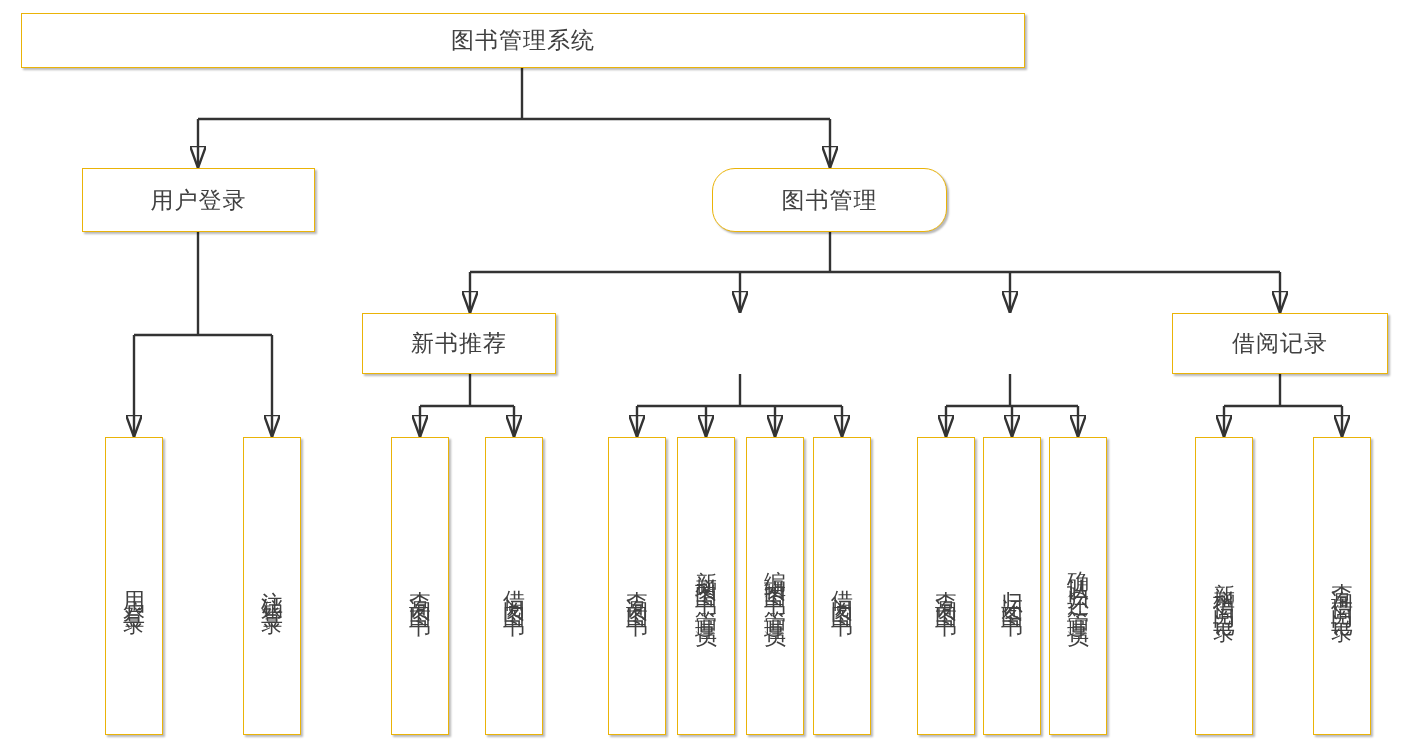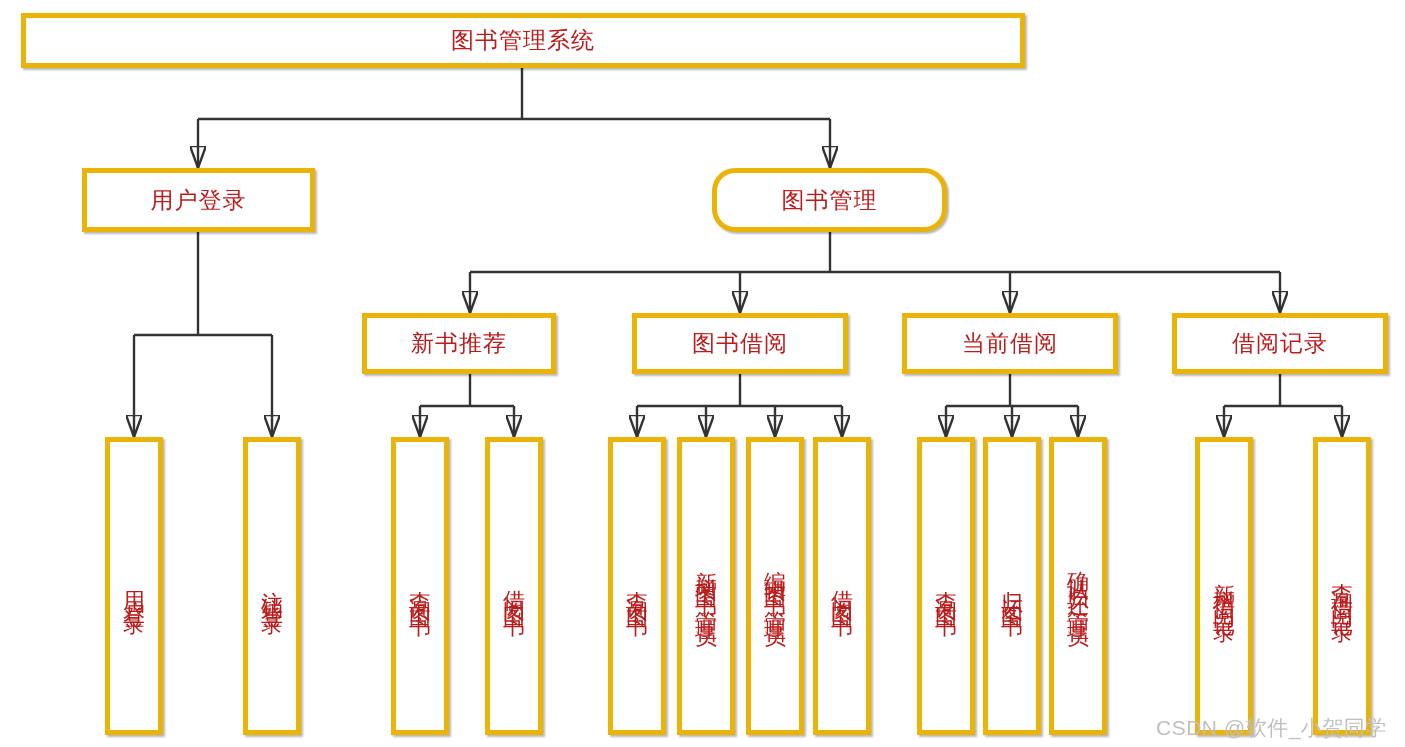--- a/index.html
+++ b/index.html
@@ -23,22 +23,22 @@
   }
   .connectors path {
     stroke: #333333;
     stroke-width: 2.4;
     fill: none;
   }
   .box {
     position: absolute;
     box-sizing: border-box;
     background: #ffffff;
-    border: 5px solid #eab308;
-    color: #b91c1c;
+    border: 1px solid #eab308;
+    color: #404040;
     display: flex;
     align-items: center;
     justify-content: center;
     font-size: 23px;
     letter-spacing: 1px;
     box-shadow: 2px 2px 2px rgba(0,0,0,0.28);
     text-align: center;
     white-space: nowrap;
   }
   .vbox {
@@ -113,37 +113,34 @@
     <path d="M1224,406 V437" marker-end="url(#arrow)"></path>
     <path d="M1342,406 V437" marker-end="url(#arrow)"></path>
   </svg>
 
   <div class="box" style="left:21px; top:13px; width:1004px; height:55px;">图书管理系统</div>
 
   <div class="box" style="left:82px; top:168px; width:233px; height:64px;">用户登录</div>
   <div class="box" style="left:712px; top:168px; width:235px; height:64px;border-radius:23px;">图书管理</div>
 
   <div class="box" style="left:362px; top:313px; width:194px; height:61px;">新书推荐</div>
-  <div class="box" style="left:632px; top:313px; width:216px; height:61px;">图书借阅</div>
-  <div class="box" style="left:902px; top:313px; width:216px; height:61px;">当前借阅</div>
   <div class="box" style="left:1172px; top:313px; width:216px; height:61px;">借阅记录</div>
 
   <div class="box vbox" style="left:105px; top:437px; width:58px; height:298px;">用户登录</div>
   <div class="box vbox" style="left:243px; top:437px; width:58px; height:298px;">注销登录</div>
 
   <div class="box vbox" style="left:391px; top:437px; width:58px; height:298px;">查询图书</div>
   <div class="box vbox" style="left:485px; top:437px; width:58px; height:298px;">借阅图书</div>
 
   <div class="box vbox" style="left:608px; top:437px; width:58px; height:298px;">查询图书</div>
   <div class="box vbox" style="left:677px; top:437px; width:58px; height:298px;">新增图书（管理员）</div>
   <div class="box vbox" style="left:746px; top:437px; width:58px; height:298px;">编辑图书（管理员）</div>
   <div class="box vbox" style="left:813px; top:437px; width:58px; height:298px;">借阅图书</div>
 
   <div class="box vbox" style="left:917px; top:437px; width:58px; height:298px;">查询图书</div>
   <div class="box vbox" style="left:983px; top:437px; width:58px; height:298px;">归还图书</div>
   <div class="box vbox" style="left:1049px; top:437px; width:58px; height:298px;">确认归还（管理员）</div>
 
   <div class="box vbox" style="left:1195px; top:437px; width:58px; height:298px;">新增借阅记录</div>
   <div class="box vbox" style="left:1313px; top:437px; width:58px; height:298px;">查询借阅记录</div>
 
-  <div class="watermark">CSDN @软件_小贺同学</div>
 
 </div>
 
 </body></html>

